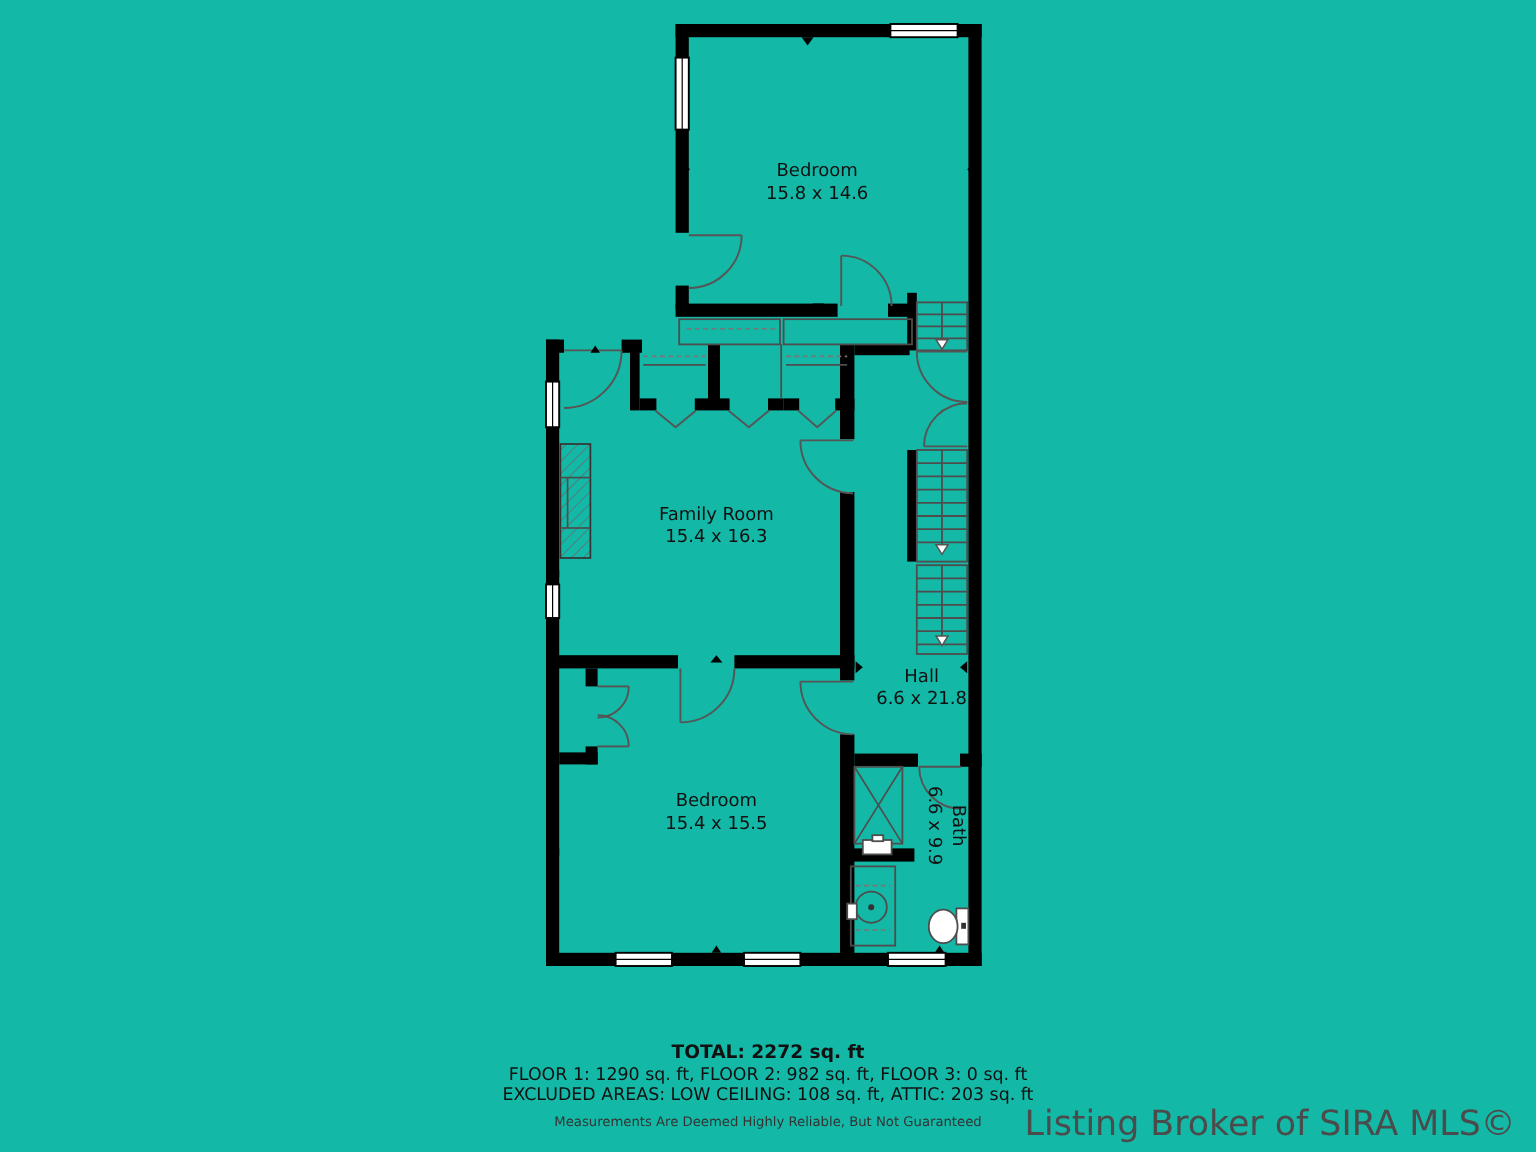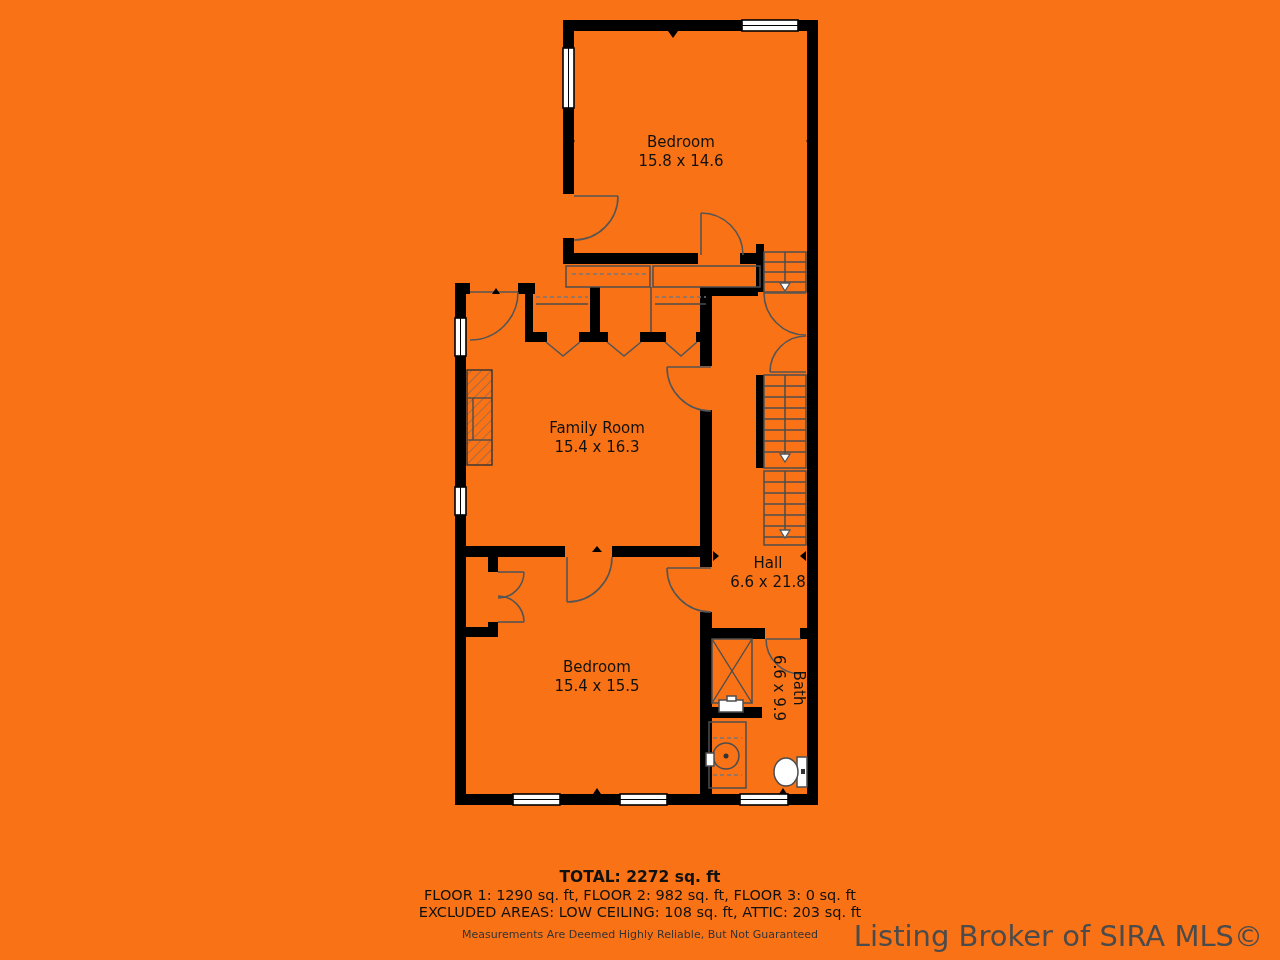--- a/index.html
+++ b/index.html
@@ -1,16 +1,16 @@
 <!DOCTYPE html>
 <html><head>
 <meta charset="utf-8">
 <style>
   html,body{margin:0;padding:0;background:#fff;}
-  .page{position:relative;width:1280px;height:960px;background:#f97316;overflow:hidden;
+  .page{position:relative;width:1280px;height:960px;background:#14b8a6;overflow:hidden;
         font-family:"DejaVu Sans","Liberation Sans",sans-serif;}
   svg{position:absolute;left:0;top:0;}
   .room-label{font-size:15px;fill:#111111;}
   .summary-total{font-size:15.5px;font-weight:bold;fill:#111111;}
   .summary-line{font-size:14.5px;fill:#111111;}
   .disclaimer{font-size:11px;fill:#333333;}
   .watermark{font-size:29px;fill:#4b4b4b;}
   .wall{fill:#000000;stroke:none;}
   .thin{fill:none;stroke:#4d4d4d;stroke-width:1.5;}
   .thin2{fill:#ffffff;stroke:#4d4d4d;stroke-width:1.5;}

